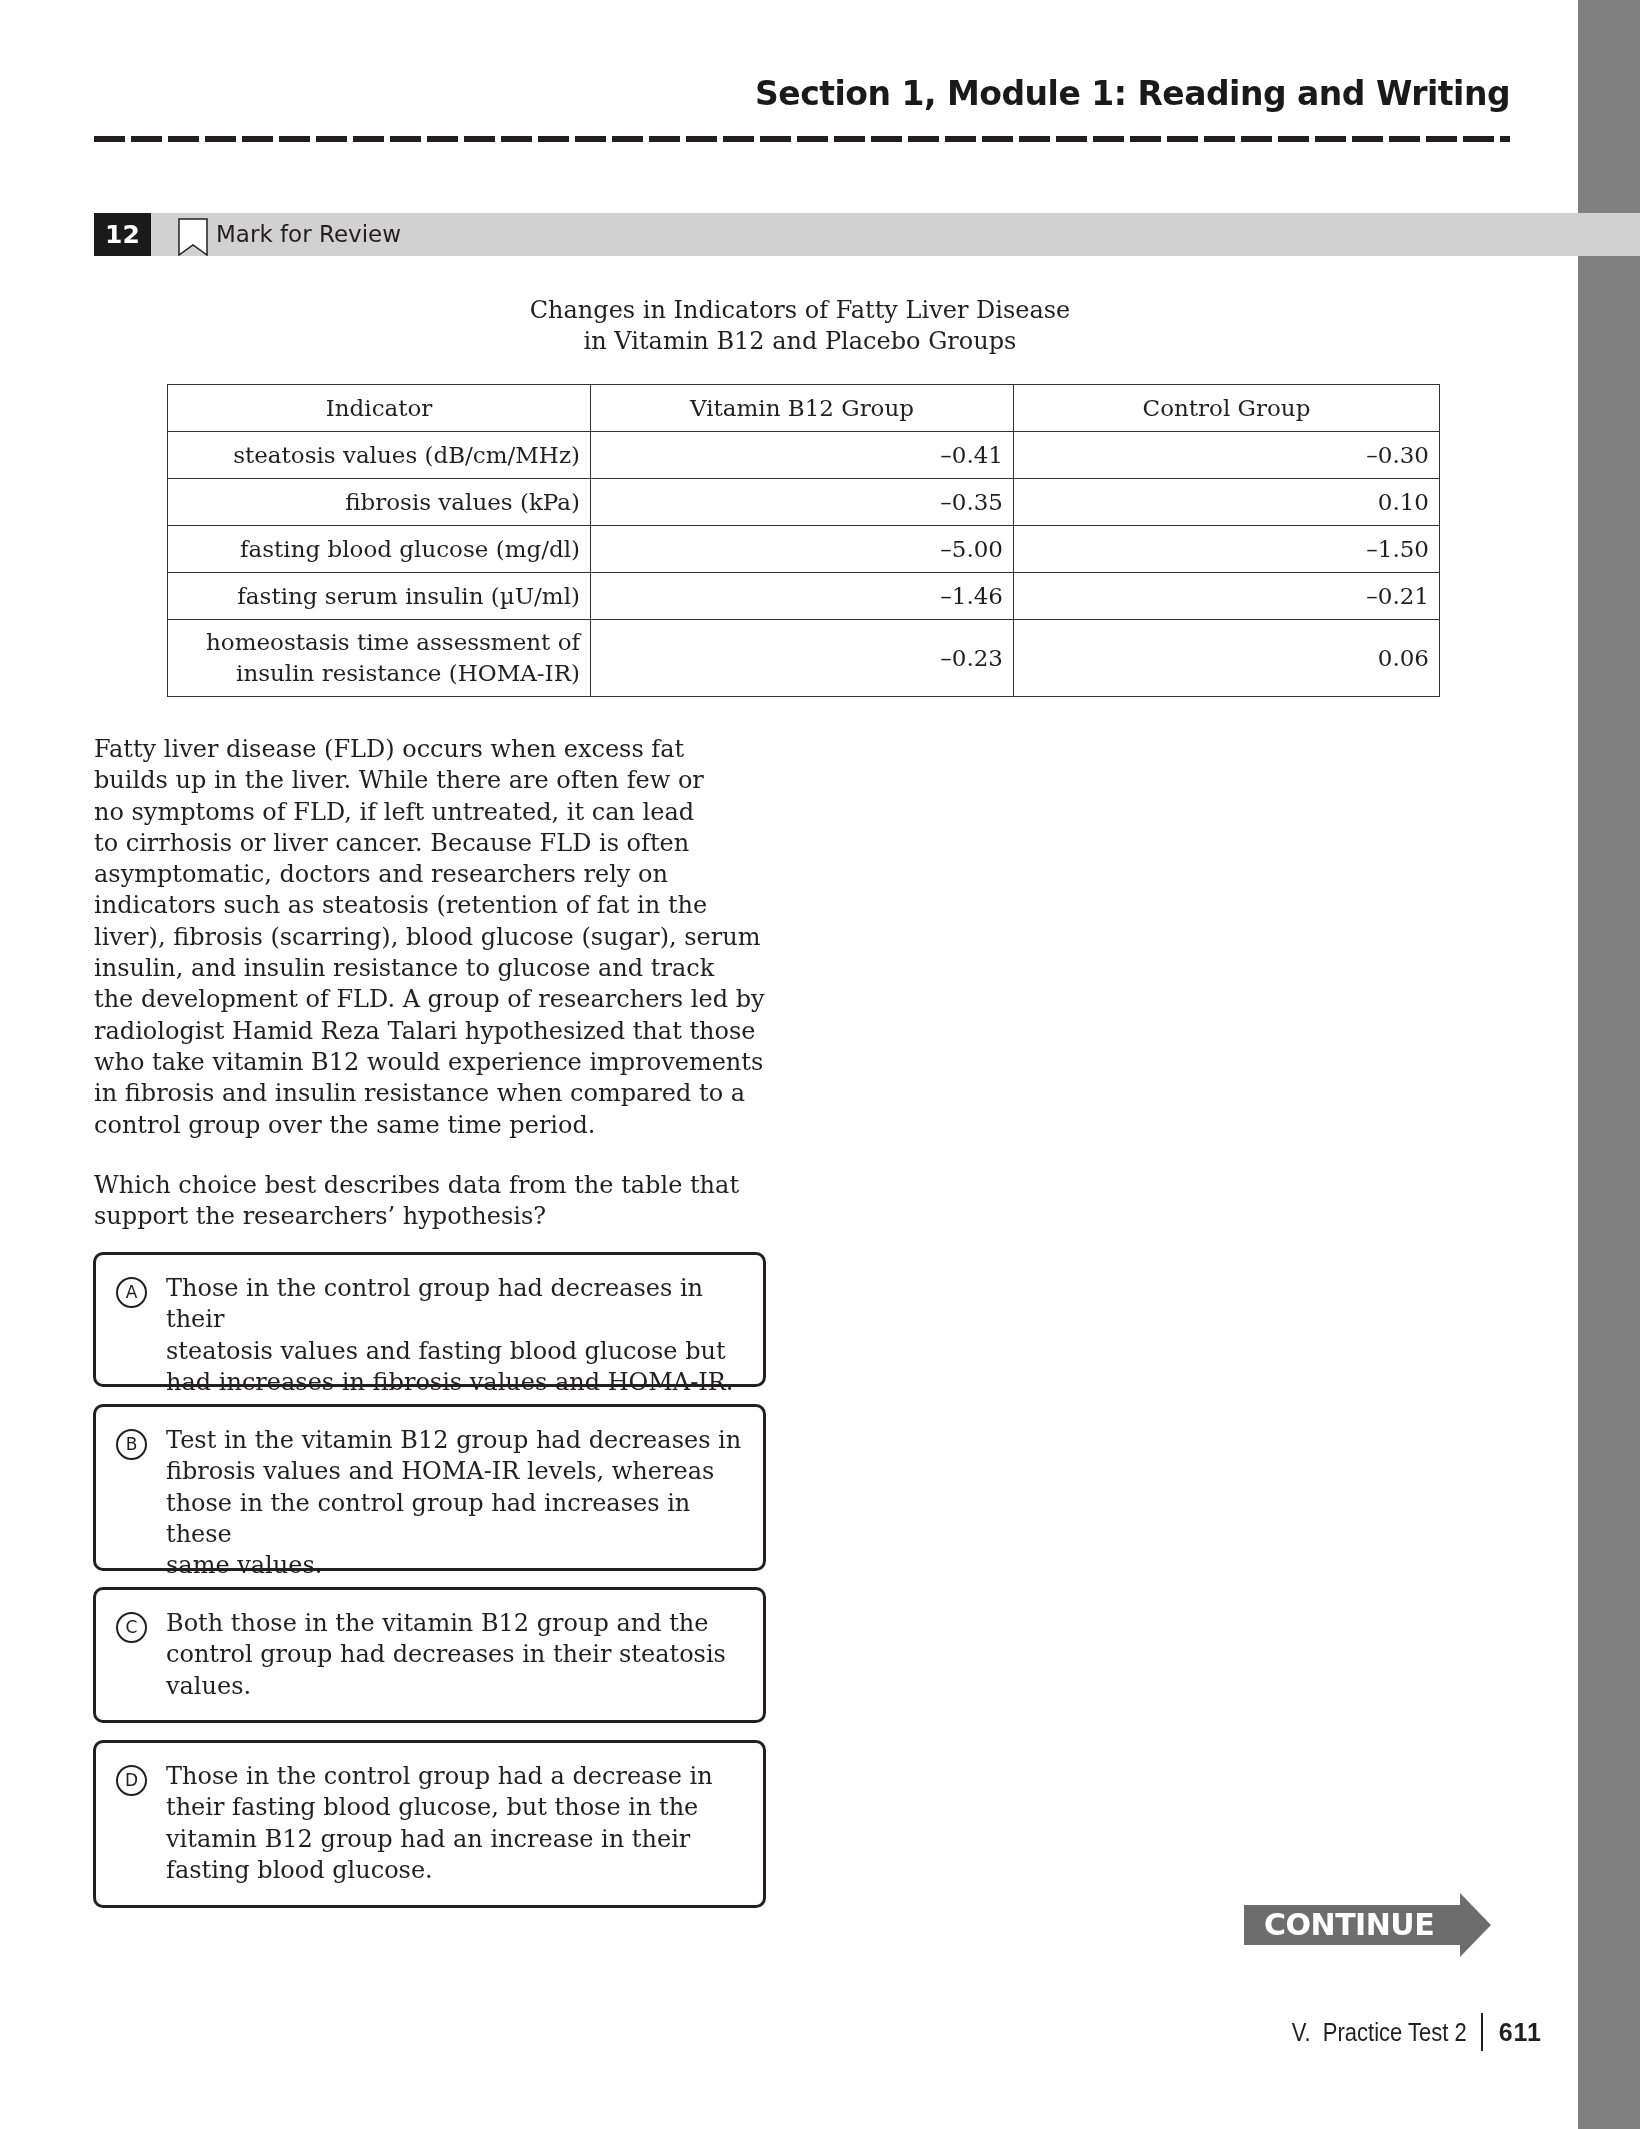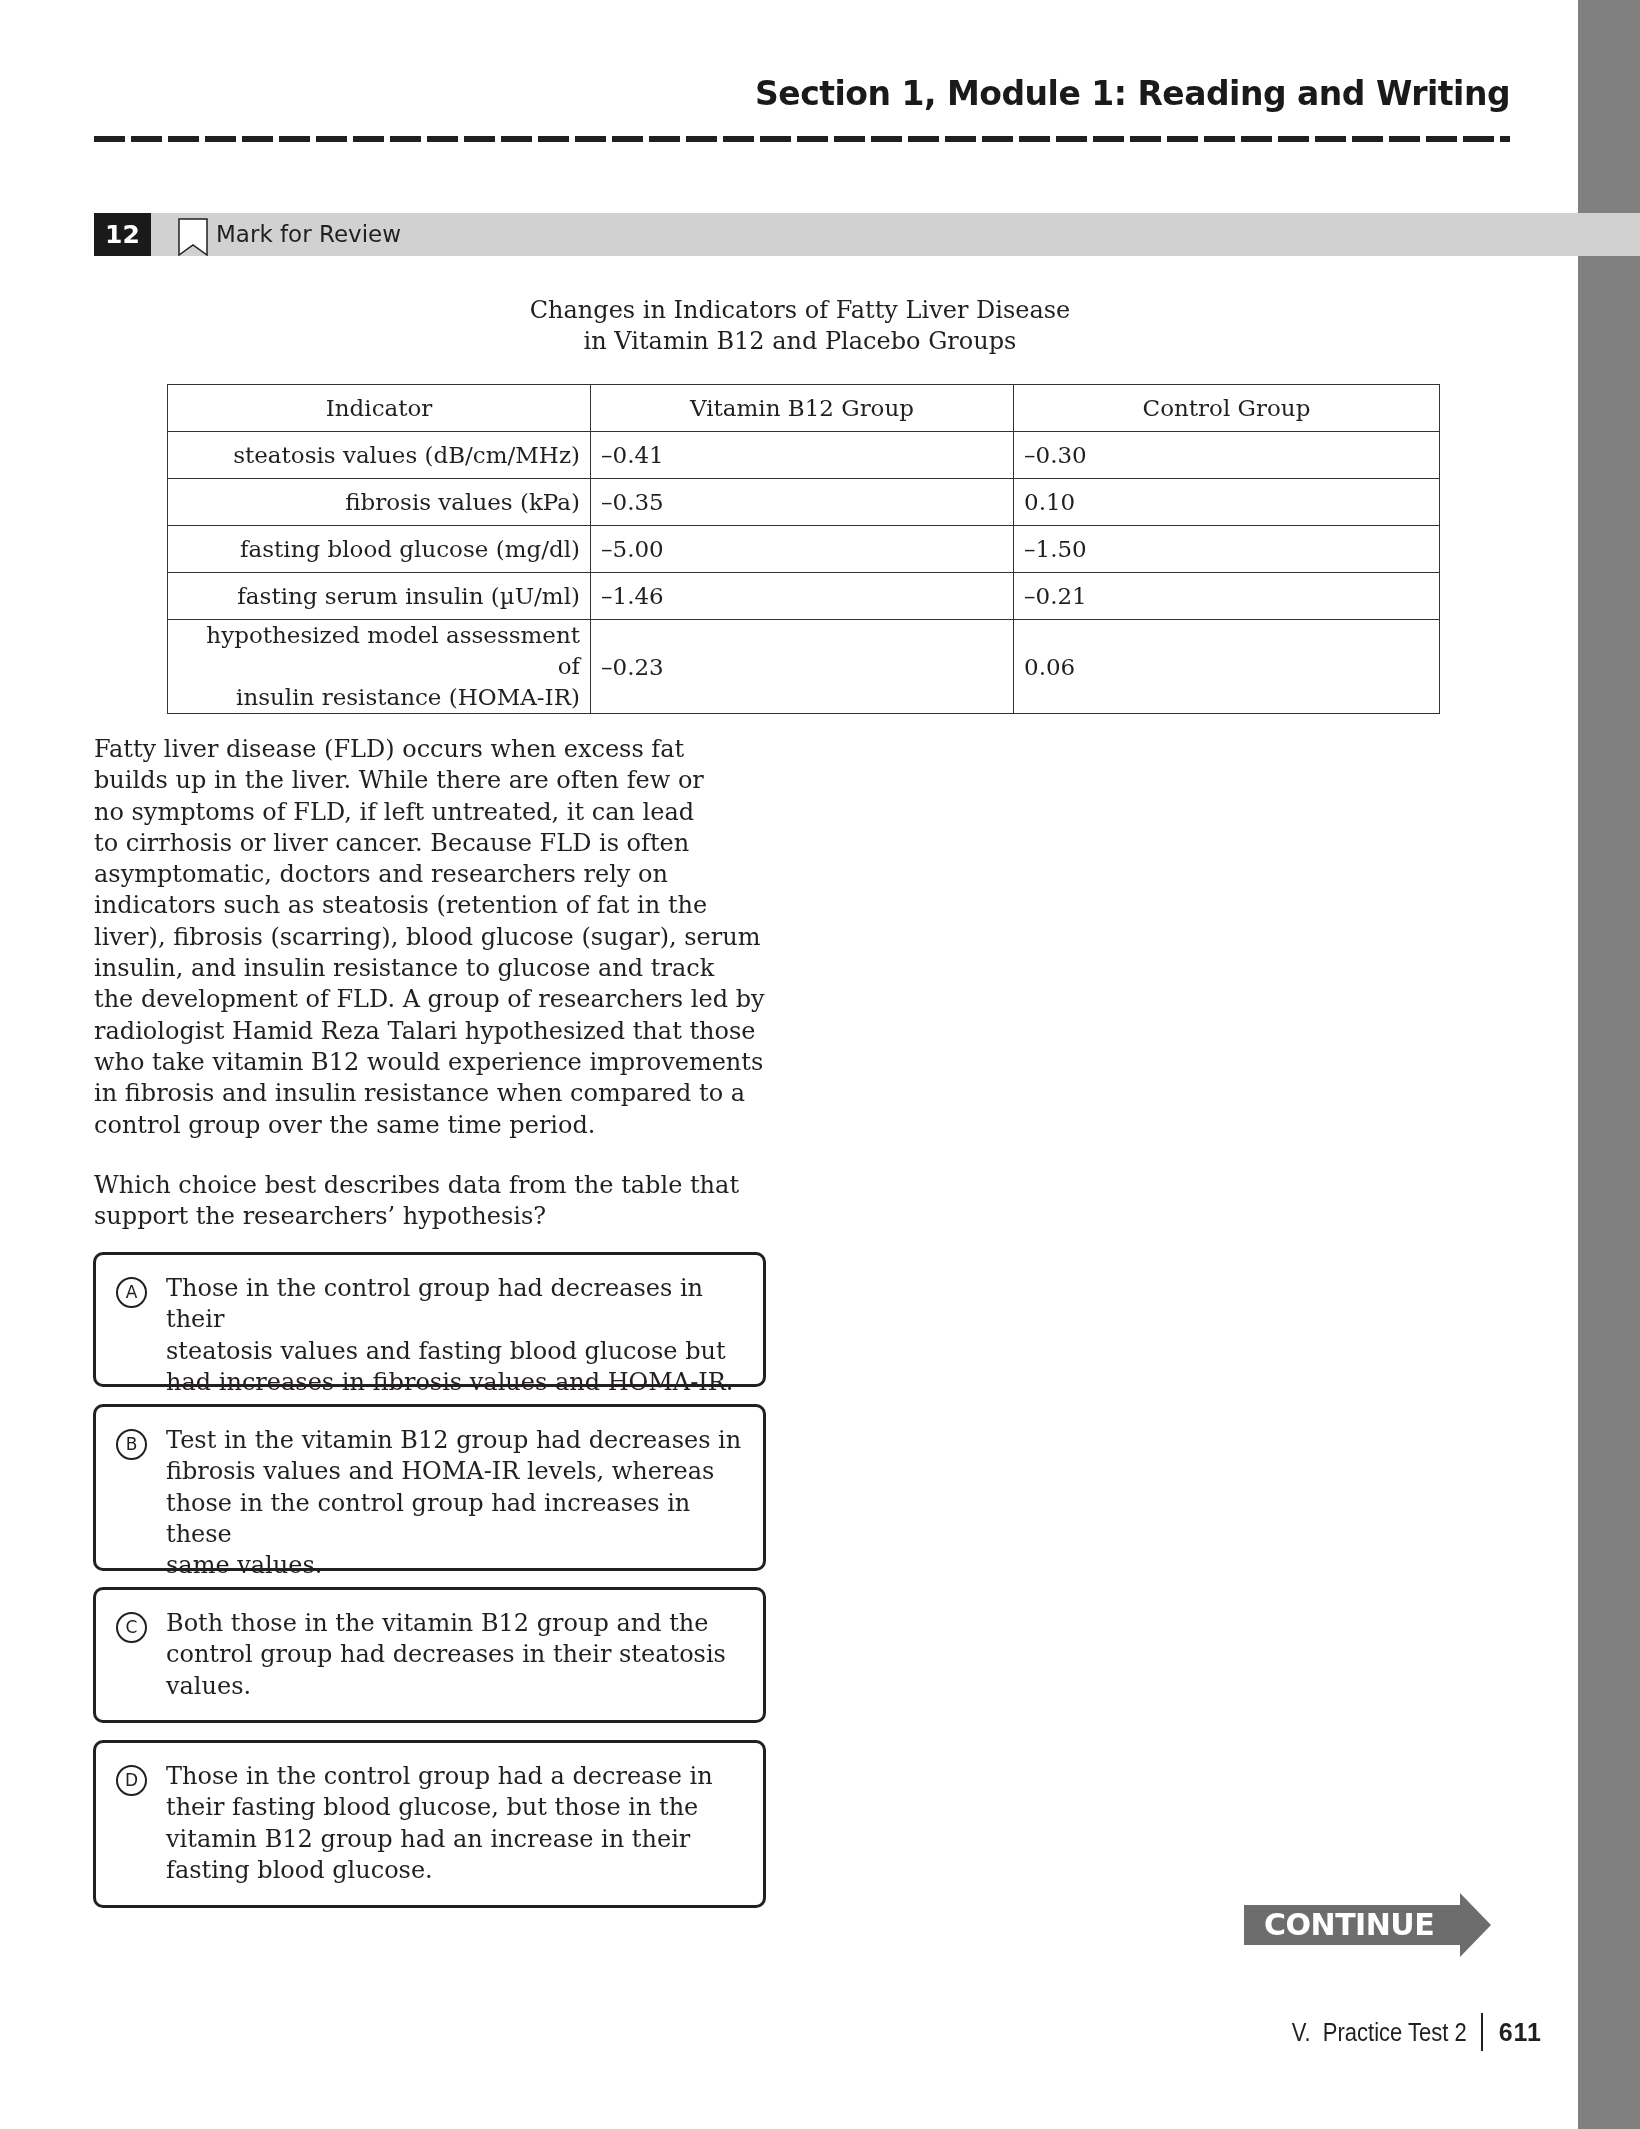--- a/index.html
+++ b/index.html
@@ -33,21 +33,21 @@
     font-size:24px; line-height:31px;
   }
   table.data {
     position:absolute; left:167px; top:384px; width:1273px;
     border-collapse:collapse; font-size:23px;
   }
   table.data th, table.data td { border:1.5px solid #333; padding:0 10px; }
   table.data th { font-weight:normal; height:46px; text-align:center; }
   table.data td { height:46px; }
   table.data td.ind { width:402px; text-align:right; line-height:31px; }
-  table.data td.num { text-align:left; }
+  table.data td.num { text-align:right; }
   table.data th.c1 { width:402px; }
   table.data th.c2 { width:402px; }
   table.data tr.tall td { height:76px; }
   .passage {
     position:absolute; left:94px; top:734px; width:680px;
     font-size:24px; line-height:31.3px; margin:0;
   }
   .question {
     position:absolute; left:94px; top:1170px; width:680px;
     font-size:24px; line-height:31.3px; margin:0;
@@ -125,21 +125,21 @@
       <td class="num">–5.00</td>
       <td class="num">–1.50</td>
     </tr>
     <tr>
       <td class="ind">fasting serum insulin (µU/ml)</td>
       <td class="num">–1.46</td>
       <td class="num">–0.21</td>
     </tr>
     <tr class="tall">
       <td class="ind">
-        <div>hypothesized model assessment of</div>
+        <div>homeostasis time assessment of</div>
         <div>insulin resistance (HOMA-IR)</div>
       </td>
       <td class="num">–0.23</td>
       <td class="num">0.06</td>
     </tr>
   </tbody>
 </table>
 
 <div class="passage">
   <div>Fatty liver disease (FLD) occurs when excess fat</div>

